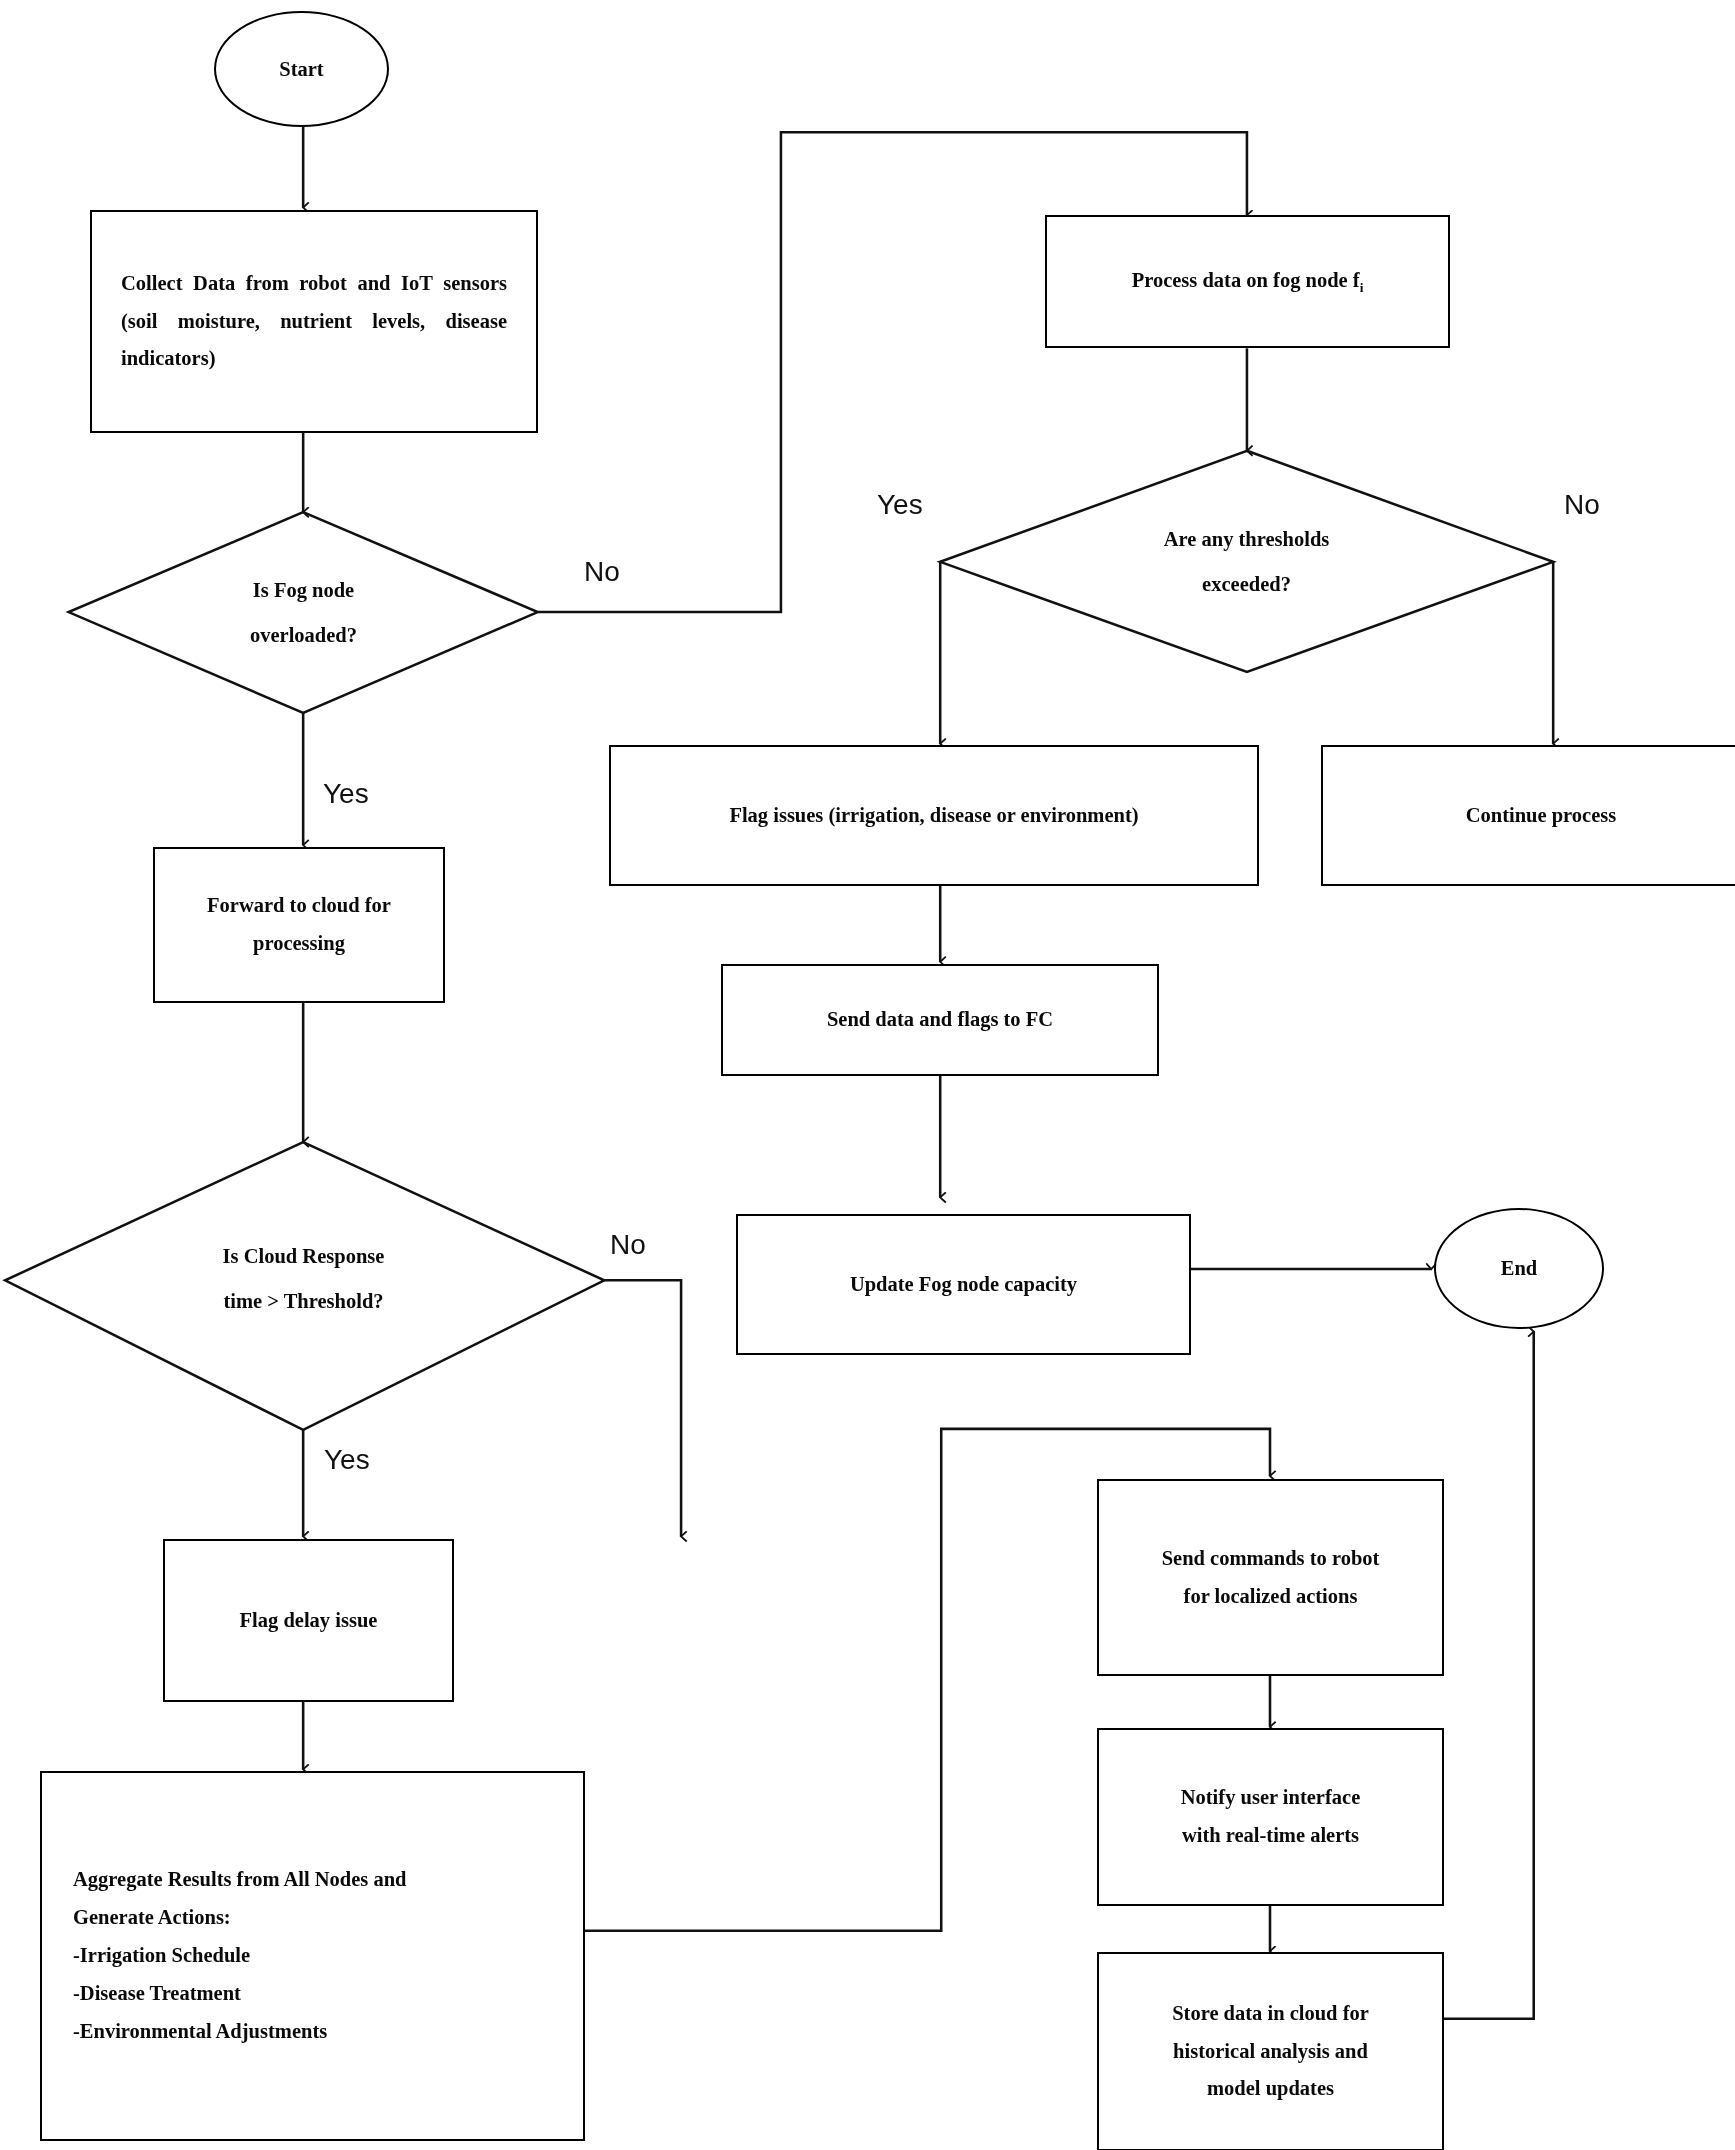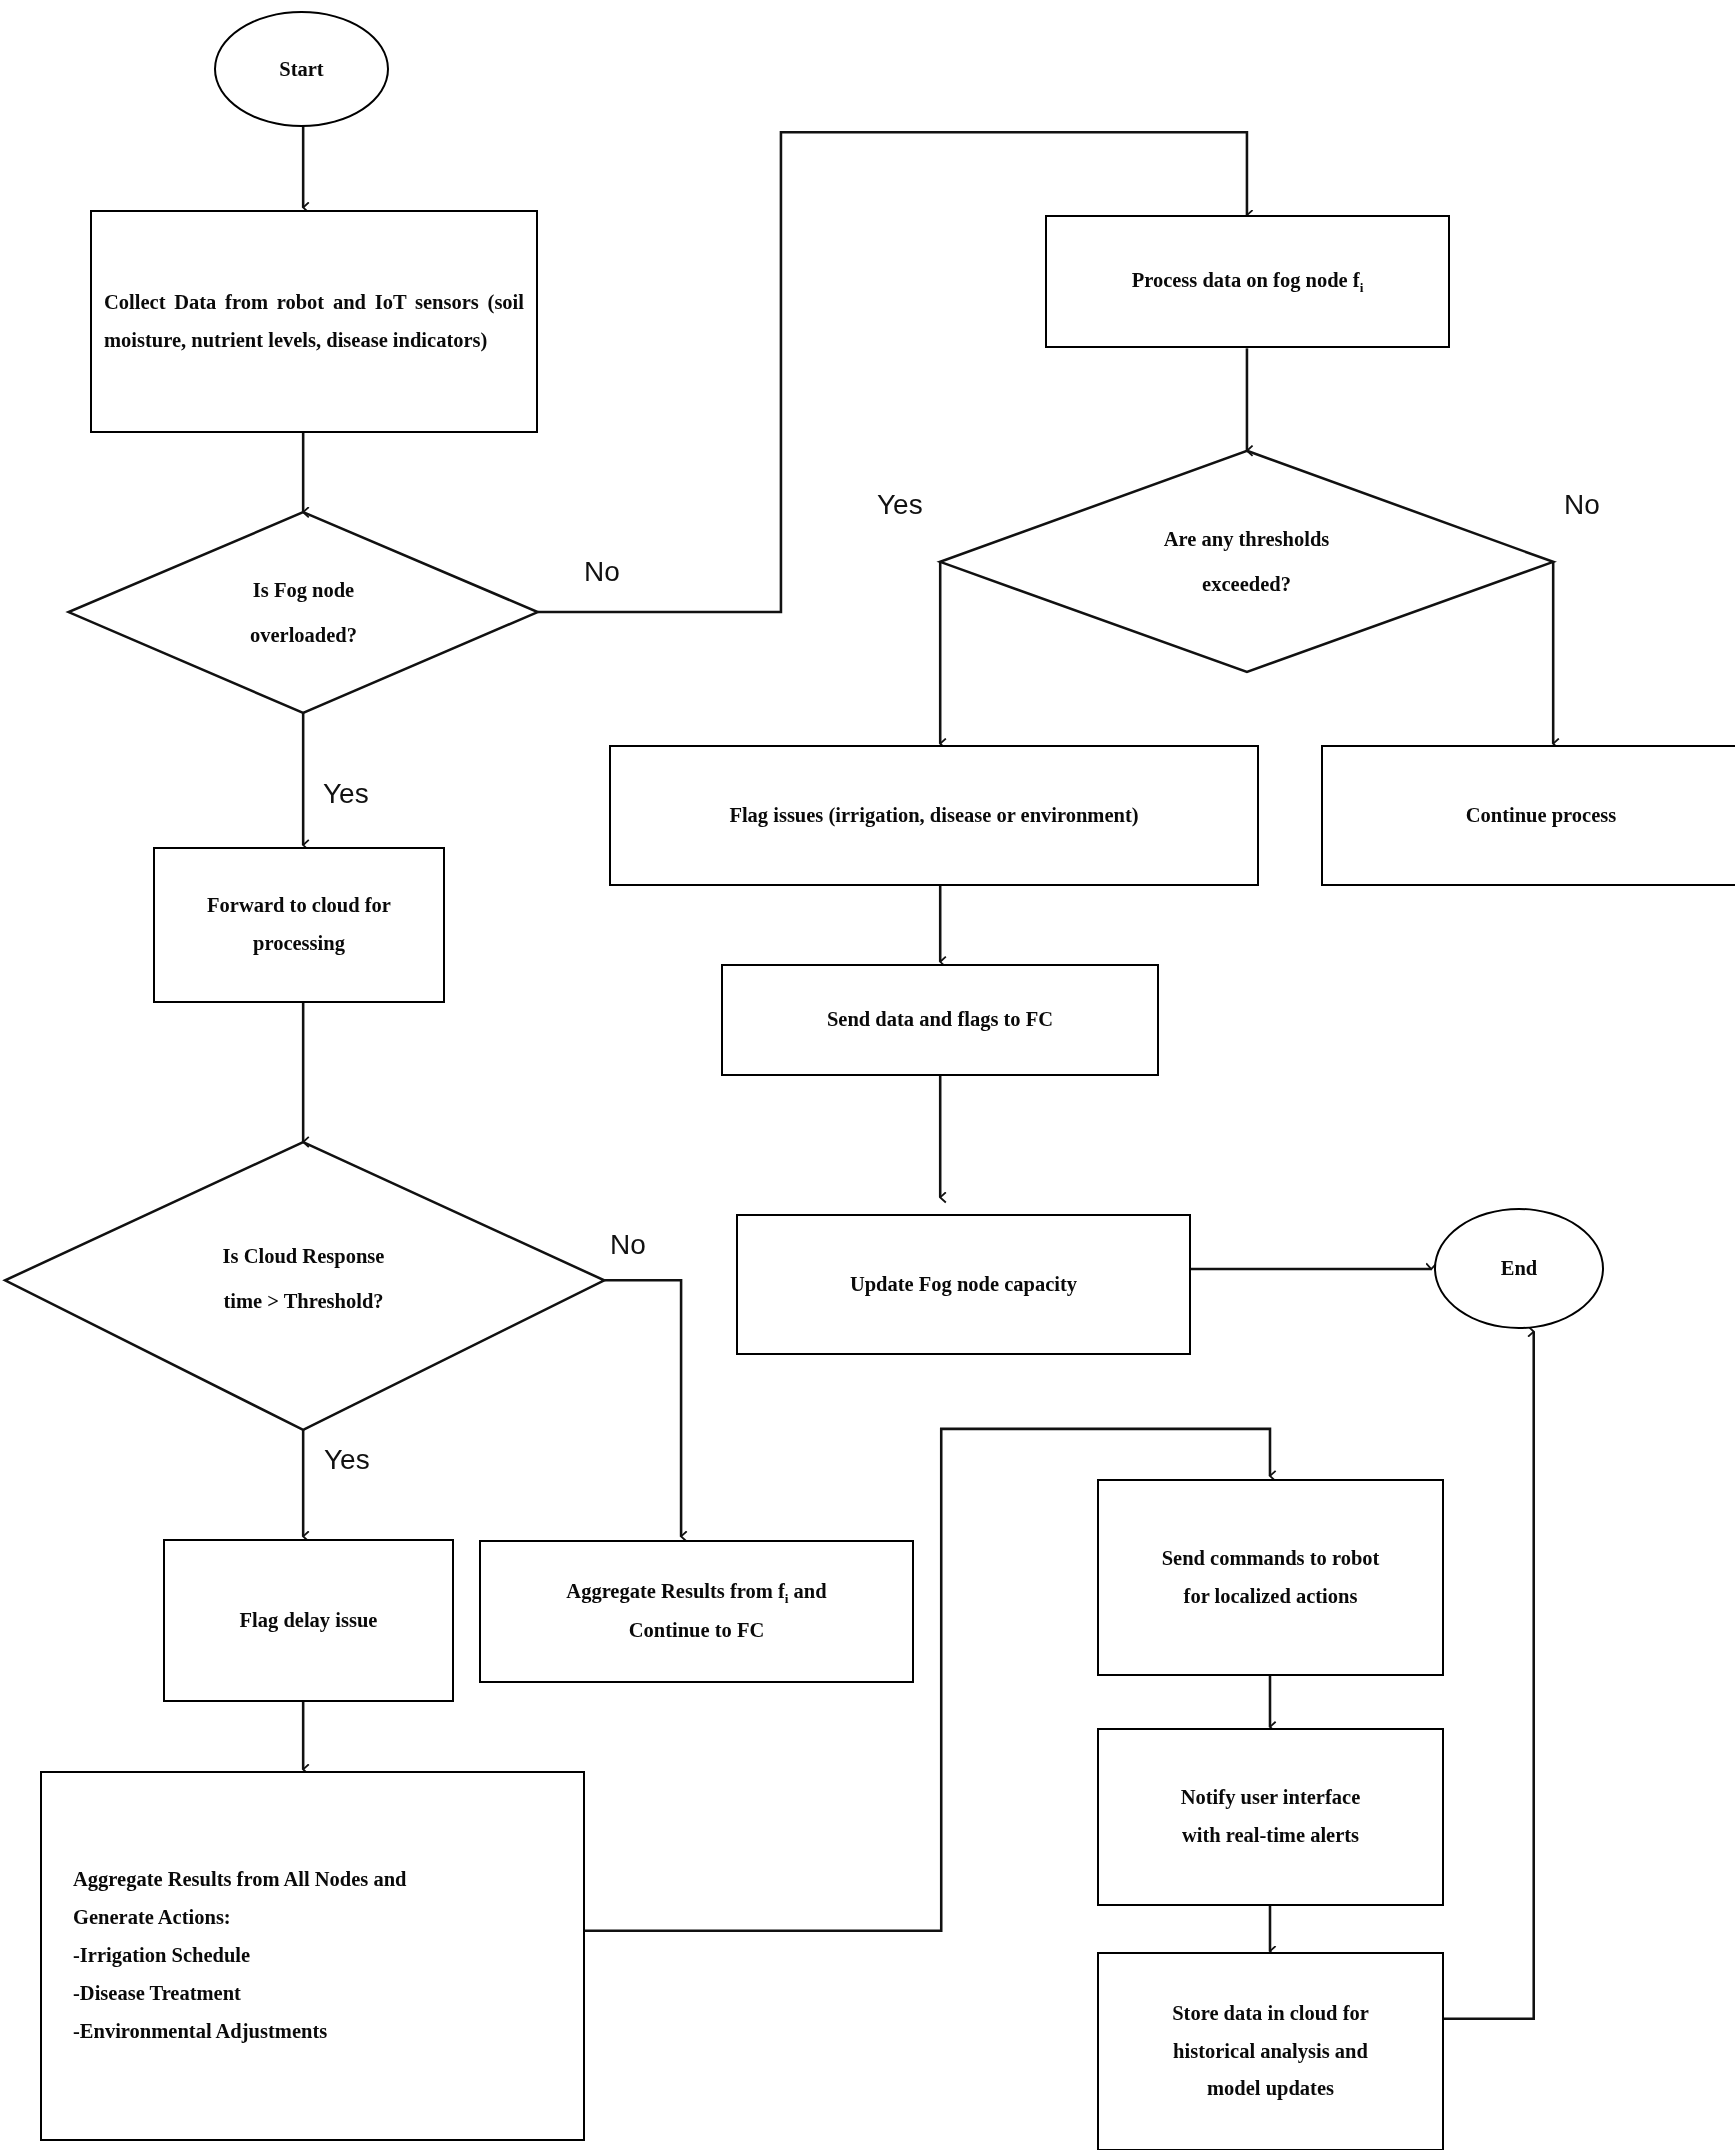--- a/index.html
+++ b/index.html
@@ -2,21 +2,21 @@
 <html style="font-size:8.2px"><head>
 <meta charset="utf-8">
 <style>
   html,body{margin:0;padding:0;background:#ffffff;}
   body{font-family:"Liberation Serif", serif;}
   #canvas{position:relative;width:1736px;height:2151px;background:#ffffff;overflow:hidden;}
   svg#wires{position:absolute;left:0;top:0;width:1736px;height:2151px;}
   .node{position:absolute;box-sizing:border-box;display:flex;align-items:center;justify-content:center;}
   .box{border:2.6px solid #000;background:#fff;}
   .box .txt{font-weight:bold;font-size:20.5px;line-height:1.85;color:#0a0a0a;text-align:center;padding:0 21px;width:100%;}
-  .box .txt.just{text-align:justify;text-align-last:left;padding:0 12px;}
+  .box .txt.just{text-align:justify;text-align-last:left;padding:0 29px;}
   .box .txt.leftal{text-align:left;padding:0 31px;}
   .ellipse{border:2px solid #000;border-radius:50%;background:#fff;}
   .ellipse .txt{font-weight:bold;font-size:20.5px;color:#0a0a0a;text-align:center;}
   .diamond-txt{position:absolute;display:flex;flex-direction:column;align-items:center;justify-content:center;
                font-weight:bold;font-size:20.5px;line-height:2.2;color:#0a0a0a;text-align:center;pointer-events:none;}
   .edgelbl{position:absolute;font-size:28px;color:#111;font-family:Liberation Sans, sans-serif;white-space:nowrap;}
   .sub{font-size:13.3px;vertical-align:sub;}
 </style>
 </head>
 <body>
@@ -123,23 +123,20 @@
 
   <div class="diamond-txt" style="left:150px;top:1206px;width:307px;height:146px;">
     <span>Is Cloud Response</span>
     <span>time &gt; Threshold?</span>
   </div>
 
   <div class="node box" style="left:163px;top:1539px;width:291px;height:163px;">
     <span class="txt">Flag delay issue</span>
   </div>
 
-  <div class="node box" style="left:479px;top:1540px;width:435px;height:143px;">
-    <span class="txt"><span>Aggregate Results from f</span><span class="sub">i</span><span> and</span><br><span>Continue to FC</span></span>
-  </div>
 
   <div class="node box" style="left:40px;top:1771px;width:545px;height:370px;">
     <span class="txt leftal" id="agg-all-lines"><span>Aggregate Results from All Nodes and</span><br><span>Generate Actions:</span><br><span>-Irrigation Schedule</span><br><span>-Disease Treatment</span><br><span>-Environmental Adjustments</span></span>
   </div>
 
   <div class="node box" style="left:1097px;top:1479px;width:347px;height:197px;">
     <span class="txt"><span>Send commands to robot</span><br><span>for localized actions</span></span>
   </div>
 
   <div class="node box" style="left:1097px;top:1728px;width:347px;height:178px;">

